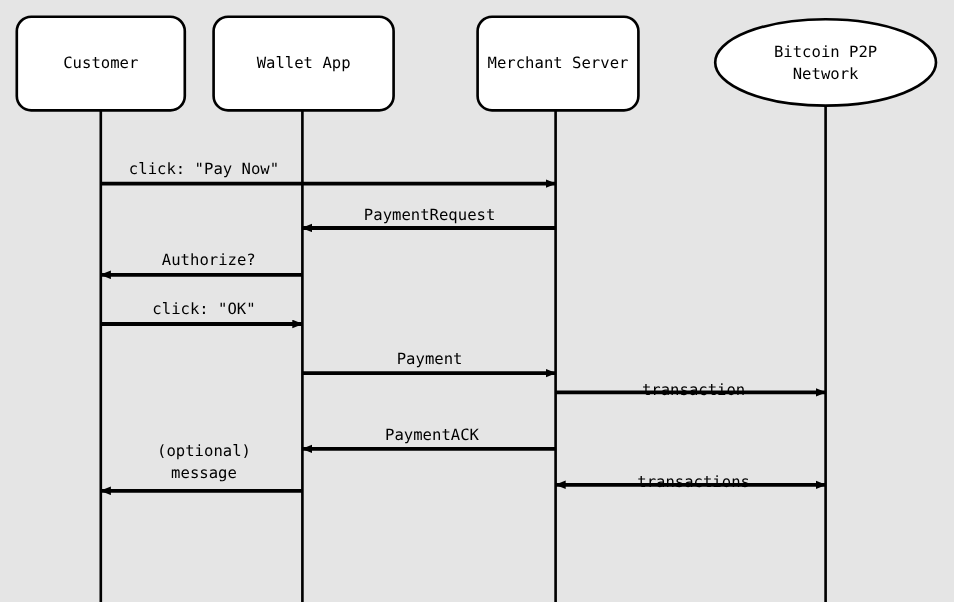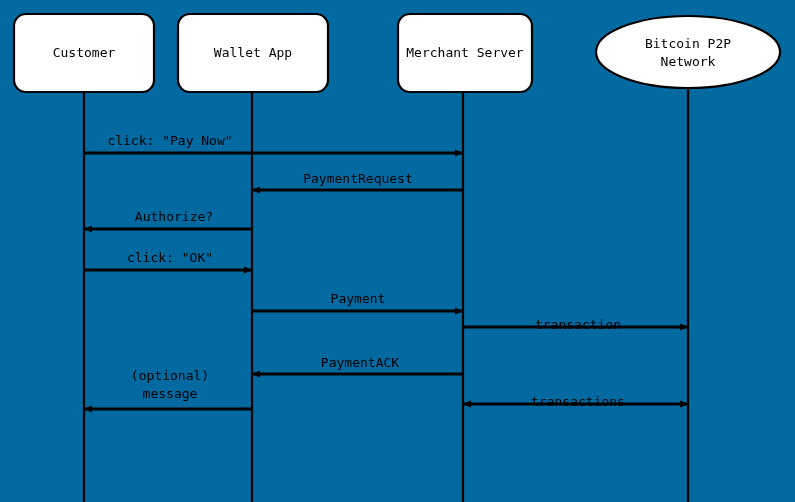--- a/index.html
+++ b/index.html
@@ -7,21 +7,21 @@
     padding: 0;
     background: #ffffff;
   }
   body {
     font-family: "DejaVu Sans Mono", "Liberation Mono", monospace;
   }
   #diagram-root {
     position: relative;
     width: 795px;
     height: 502px;
-    background: #0369a1;
+    background: #e5e5e5;
     overflow: hidden;
   }
   svg.diagram-canvas {
     position: absolute;
     top: 0;
     left: 0;
     width: 795px;
     height: 502px;
     display: block;
   }

